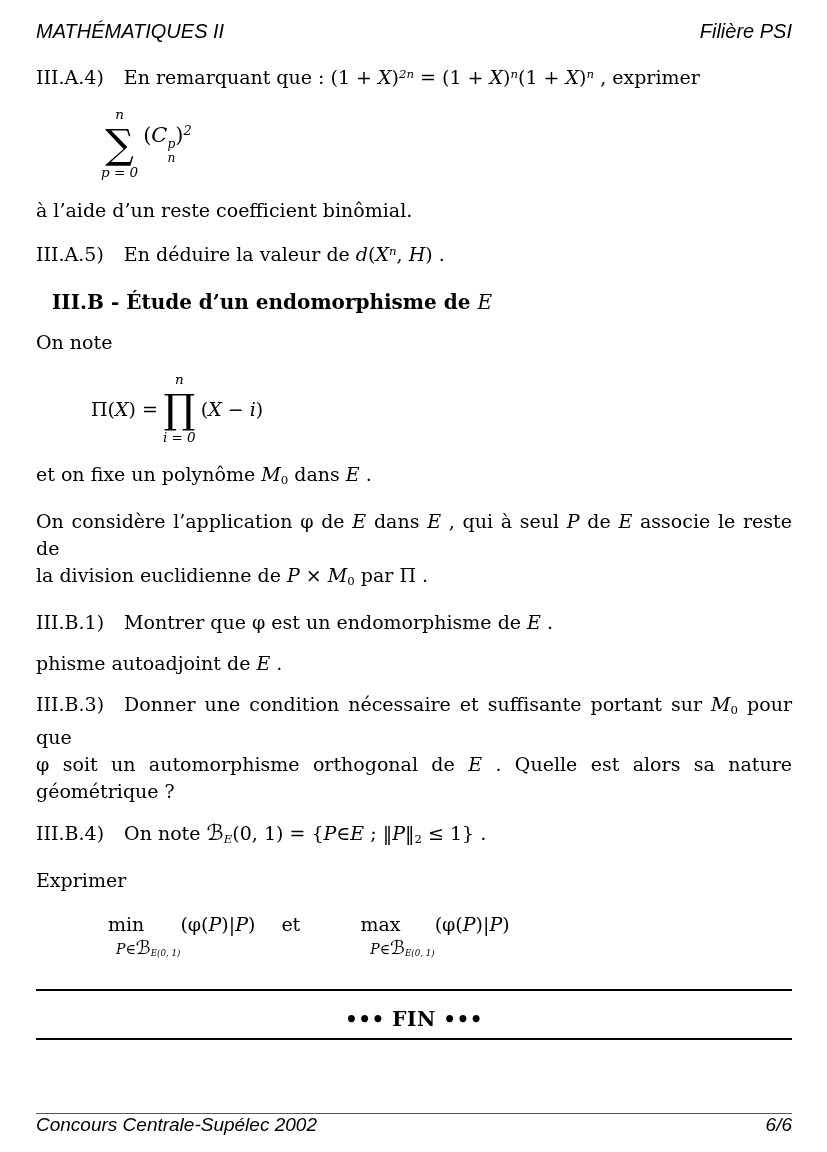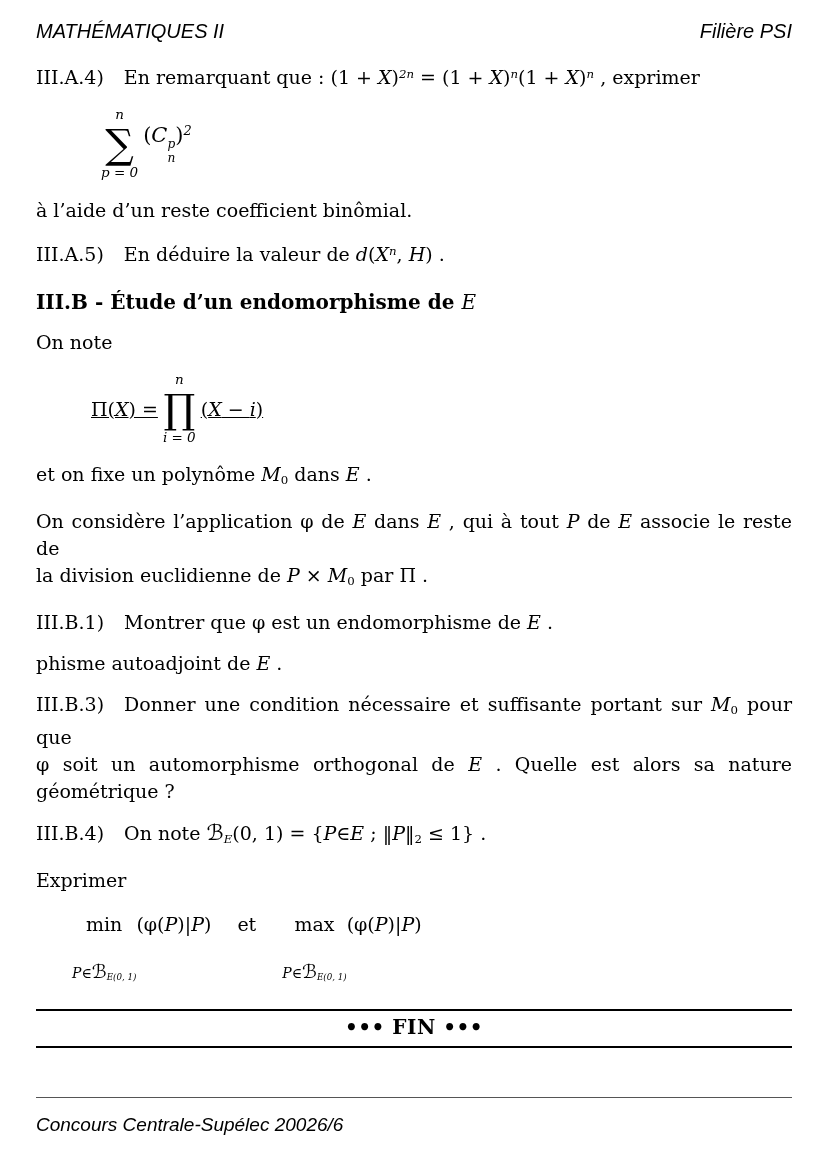--- a/index.html
+++ b/index.html
@@ -16,65 +16,65 @@
   }
   
   .hdr {
     display:flex; justify-content:space-between; align-items:baseline;
     font-family:"Liberation Sans", sans-serif;
     font-style:italic; font-size:20px; line-height:1.1;
     margin-bottom:12px;
   }
   .ftr {
     border-top:1px solid #555;
-    padding-top:16px;
-    display:flex; align-items:baseline;
+    padding-top:0;
+    display:flex; justify-content:space-between; align-items:baseline;
     font-family:"Liberation Sans", sans-serif;
     font-style:italic; font-size:19px;
   }
   
   .para { line-height:27px; margin:7px 0; }
   .jline { text-align:justify; text-align-last:justify; line-height:27px; }
   .nline { line-height:27px; }
-  .heading { font-size:20px; margin:14px 0 6px; line-height:27px; }
+  .heading { font-size:20px; margin:14px 16px 6px; line-height:27px; }
   
   .r-rm { }
   .r-it { font-style:italic; }
   .r-b  { font-weight:bold; }
   .r-lbl { margin-right:20px;margin-top:45px; }
   .r-sup { font-size:62%; font-style:italic; vertical-align:0.55em; }
   .r-subrm { font-size:62%; vertical-align:-0.25em; }
   .r-subit { font-size:62%; font-style:italic; vertical-align:-0.25em; }
   .r-scr { font-family:"DejaVu Sans","DejaVu Serif",serif; font-style:italic; font-size:115%; }
   .r-ss { display:inline-flex; flex-direction:column; align-items:flex-start;
           font-size:58%; font-style:italic; line-height:1.15; vertical-align:-0.4em; }
   .heading .r-it { font-weight:normal; }
   
   .disp { display:flex; align-items:center; margin:8px 0; }
   .disp-sum  { margin-left:60px; }
   .disp-prod { margin-left:55px; }
   .bigop { display:inline-flex; flex-direction:column; align-items:center; margin:0 5px; }
   .bigop .sym { font-size:40px; line-height:1.0; }
   .bigop .lim { font-size:13.5px; font-style:italic; line-height:1.3; white-space:pre; }
   .sum-expr { font-size:21px; }
-  .prod-pre, .prod-post { font-size:19px;text-decoration:underline; }
+  .prod-pre, .prod-post { font-size:19px; }
   
   .mm { display:flex; align-items:flex-start; margin:12px 0 10px 36px; }
   .mm-item { display:inline-flex; align-items:flex-start; }
-  .limop { display:inline-flex; flex-direction:column; align-items:center;gap:28px; }
+  .limop { display:inline-flex; flex-direction:column; align-items:center; }
   .limop .nm { line-height:22px; }
-  .limop .un { font-size:14px; line-height:16px; }
+  .limop .un { font-size:14px; line-height:24px;margin-left:44px; }
   .limop .un .r-scr { font-size:19px; }
   .limop .un .r-subit { font-size:62%; }
   .mm-expr { line-height:22px; }
   .mm-et { padding:0 26px; line-height:22px; }
   
   .finblock { margin-top:14px; }
   .finrule { border:none; border-top:2.5px solid #000; margin:0; }
-  .fintext { text-align:center; font-weight:bold; font-size:20px; padding:4px 0 7px; letter-spacing:0.5px; }
+  .fintext { text-align:center; font-weight:bold; font-size:20px; padding:16px 0 7px; letter-spacing:0.5px; }
   .spacer { flex:1 1 auto; }
 </style>
 </head>
 <body>
 
 <div class="page">
 
   <div class="hdr">
     <span>MATHÉMATIQUES II</span>
     <span>Filière PSI</span>
@@ -108,21 +108,21 @@
       <span class="lim">n</span>
       <span class="sym">∏</span>
       <span class="lim">i = 0</span>
     </span>
     <span class="prod-post"><span class="r-rm">(</span><span class="r-it">X</span><span class="r-rm"> − </span><span class="r-it">i</span><span class="r-rm">)</span></span>
   </div>
 
   <div class="para"><span class="r-rm">et on fixe un polynôme </span><span class="r-it">M</span><span class="r-subrm">0</span><span class="r-rm"> dans </span><span class="r-it">E</span><span class="r-rm"> .</span></div>
 
   <div class="para">
-    <div class="jline"><span class="r-rm">On considère l’application φ de </span><span class="r-it">E</span><span class="r-rm"> dans </span><span class="r-it">E</span><span class="r-rm"> , qui à tout </span><span class="r-it">P</span><span class="r-rm"> de </span><span class="r-it">E</span><span class="r-rm"> associe le reste de</span></div>
+    <div class="jline"><span class="r-rm">On considère l’application φ de </span><span class="r-it">E</span><span class="r-rm"> dans </span><span class="r-it">E</span><span class="r-rm"> , qui à seul </span><span class="r-it">P</span><span class="r-rm"> de </span><span class="r-it">E</span><span class="r-rm"> associe le reste de</span></div>
     <div class="nline"><span class="r-rm">la division euclidienne de </span><span class="r-it">P</span><span class="r-rm"> × </span><span class="r-it">M</span><span class="r-subrm">0</span><span class="r-rm"> par Π .</span></div>
   </div>
 
   <div class="para"><span class="r-lbl">III.B.1)</span><span class="r-rm">Montrer que φ est un endomorphisme de </span><span class="r-it">E</span><span class="r-rm"> .</span></div>
 
   <div class="para">
     <div class="nline"><span class="r-rm">phisme autoadjoint de </span><span class="r-it">E</span><span class="r-rm"> .</span></div>
   </div>
 
   <div class="para">

